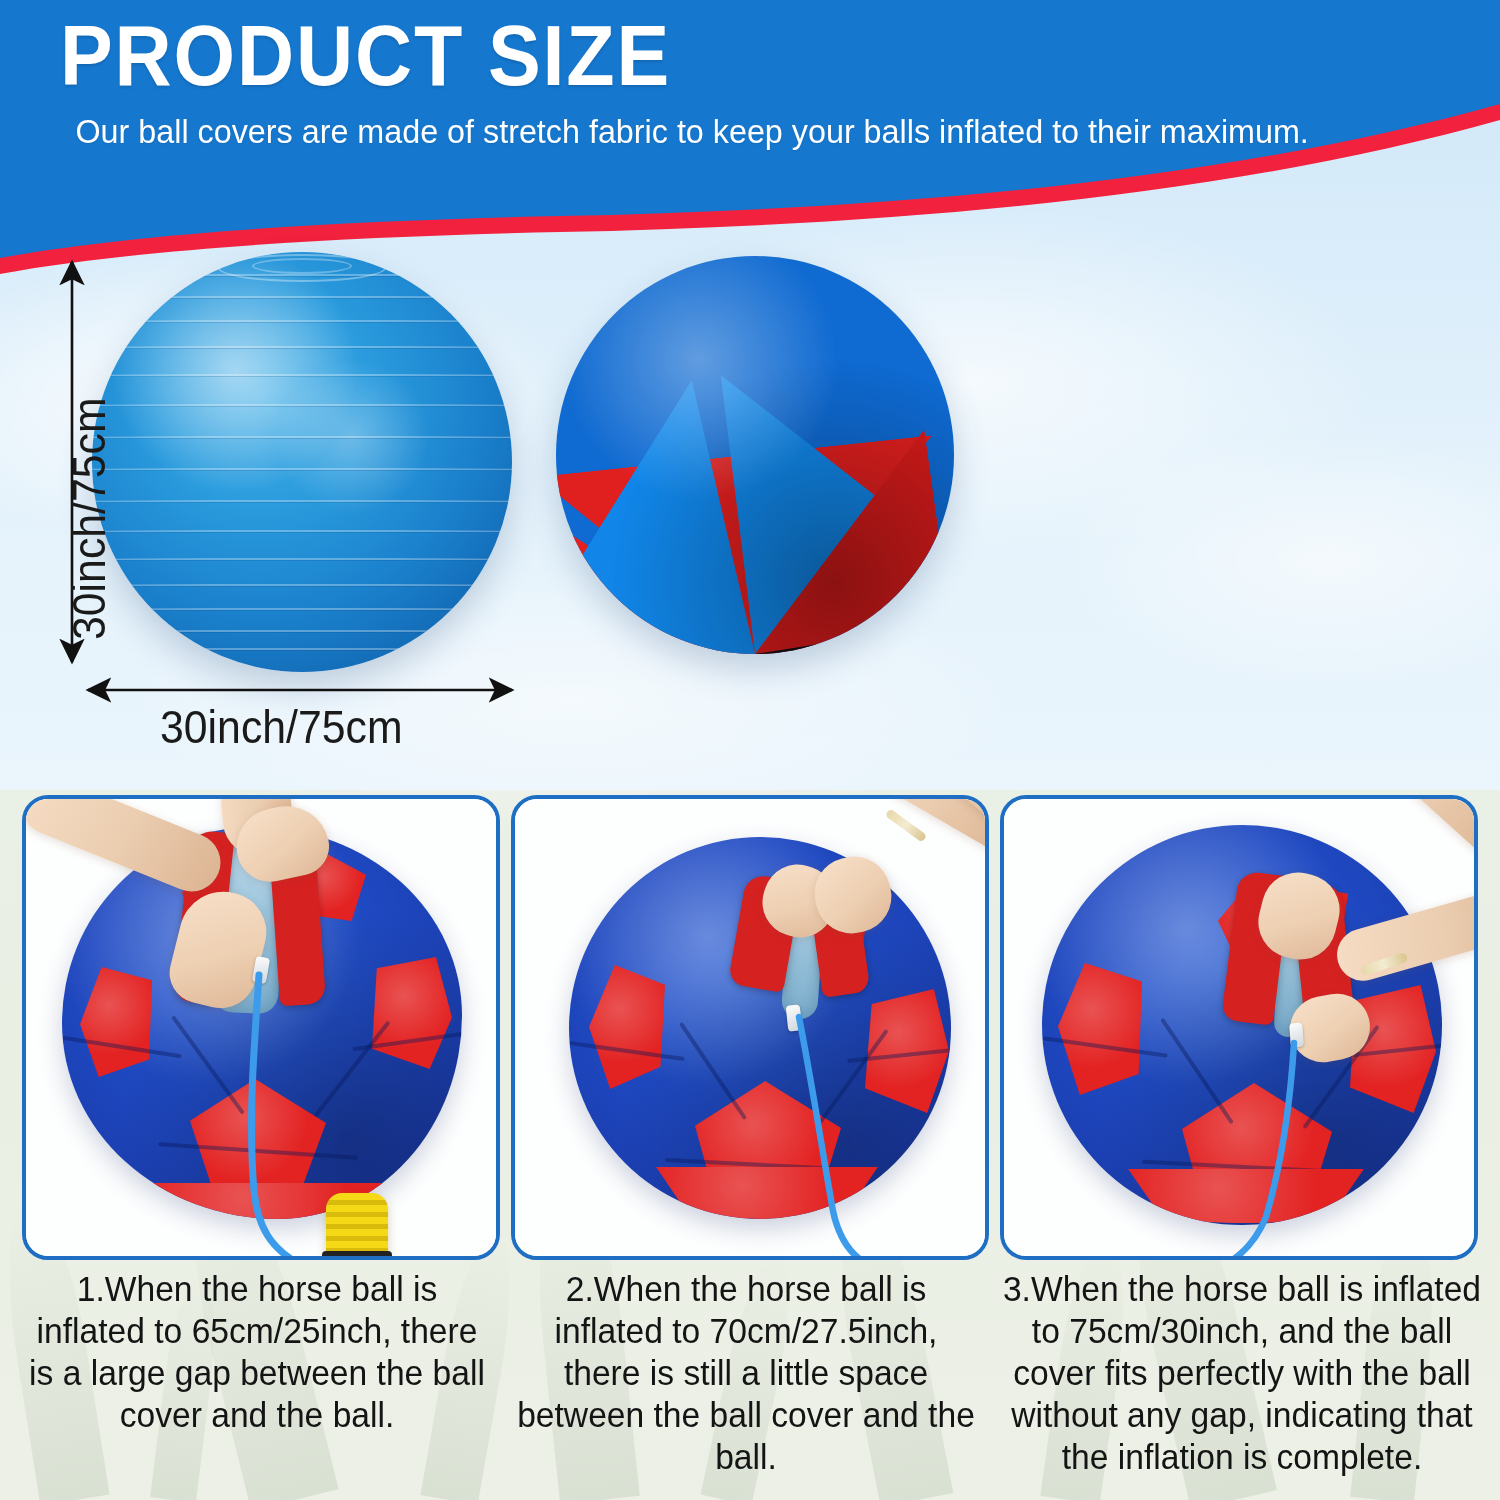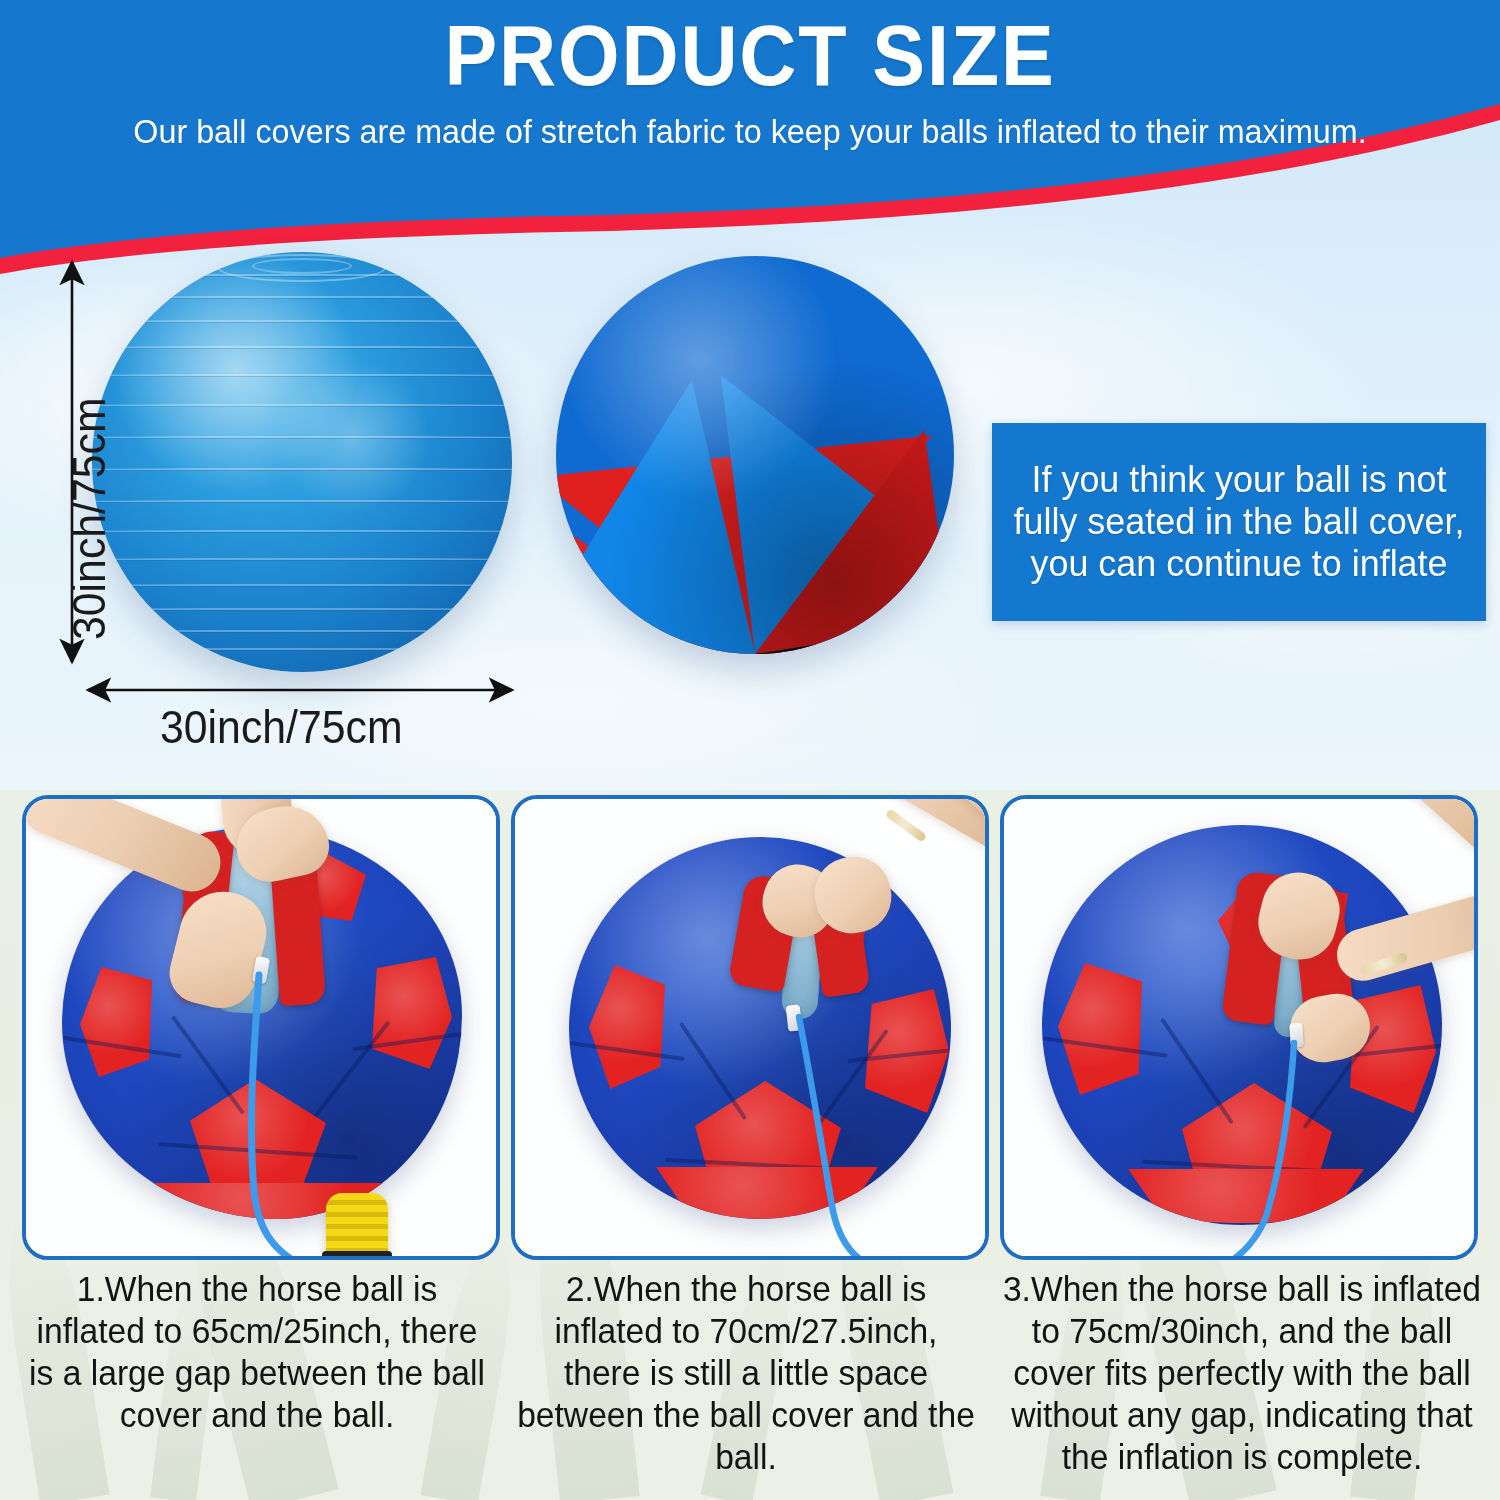--- a/index.html
+++ b/index.html
@@ -32,21 +32,21 @@
 
   
   .header-wrap {
     position:absolute; left:0; top:0; width:1500px; height:320px;
     overflow:hidden;
   }
   .header-svg { position:absolute; left:0; top:0; }
 
   .header-text {
     position:absolute; left:0; top:0; width:1500px;
-    text-align:center; z-index:5;
+    text-align:left; z-index:5;
   }
   .title {
     font-size:86px;
     font-weight:bold;
     color:#ffffff;
     letter-spacing:2px;
     line-height:1.02;
     padding-top:12px;
     transform:scaleX(0.92);
     text-shadow:0 2px 3px rgba(0,0,0,.13);
@@ -328,23 +328,20 @@
       </marker>
     </defs>
     <line x1="72" y1="262" x2="72" y2="662" stroke="#111" stroke-width="2.6" marker-start="url(#at)" marker-end="url(#ah)"></line>
     <line x1="88" y1="690" x2="512" y2="690" stroke="#111" stroke-width="2.6" marker-start="url(#at)" marker-end="url(#ah)"></line>
   </svg>
 
   <div class="dim-label" id="dim-v-label">30inch/75cm</div>
 
   <div class="dim-label" id="dim-h-label">30inch/75cm</div>
 
-  <div class="callout">
-    <div class="callout-text">If you think your ball is not fully seated in the ball cover, you can continue to inflate</div>
-  </div>
 
   <div class="panels">
 
     <div class="panel" id="panel-1">
       <div class="panel-photo">
 
         <div class="cover-ball" style="left:36px; top:28px; width:400px; height:392px; border-radius:48% 52% 46% 54% / 50% 48% 52% 50%;">
 
           <div class="patch" style="left:18px;  top:140px; width:72px;  height:110px; clip-path:polygon(30% 0%,100% 12%,96% 84%,26% 100%,0% 52%);"></div>
           <div class="patch" style="left:310px; top:130px; width:80px;  height:112px; clip-path:polygon(6% 10%,80% 0%,100% 54%,72% 100%,0% 82%);"></div>

